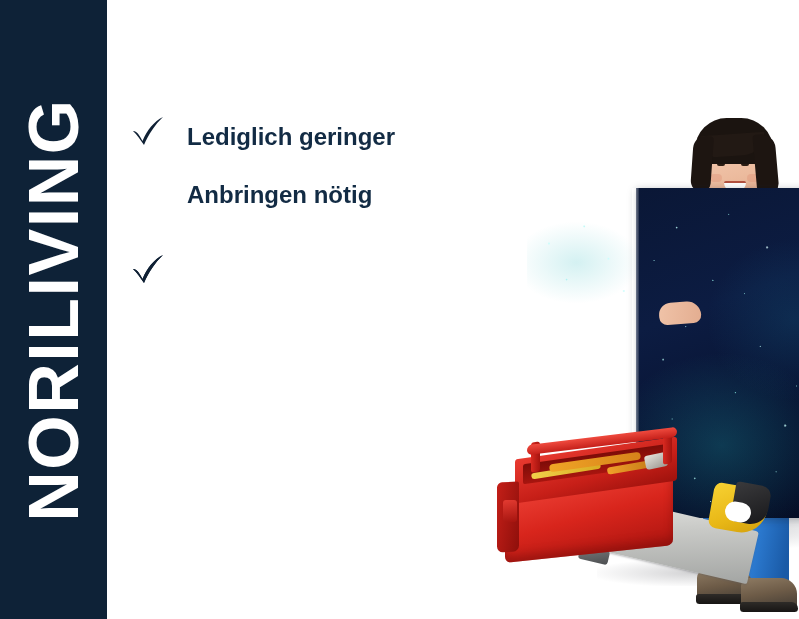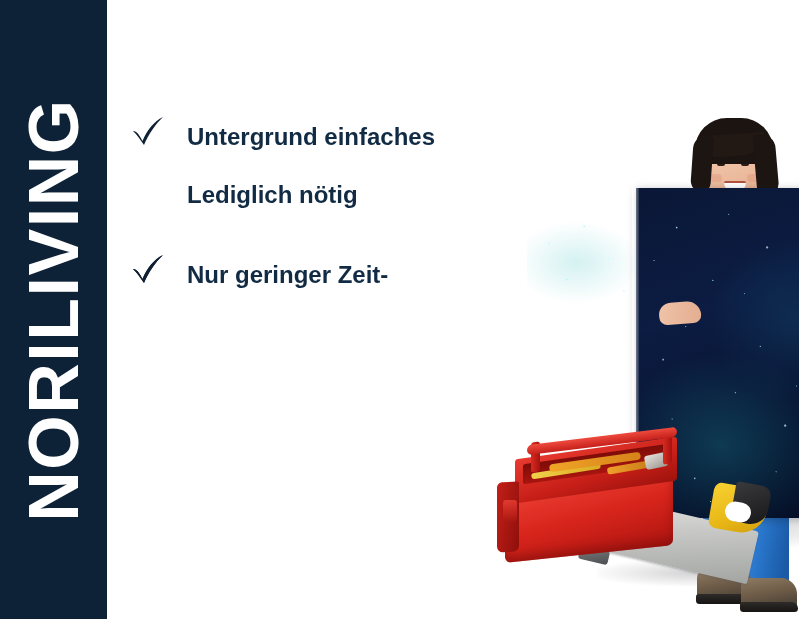--- a/index.html
+++ b/index.html
@@ -431,41 +431,40 @@
 
     <div class="bullets">
 
       <div class="bullet">
         <span class="check">
           <svg viewBox="0 0 34 30" width="34" height="30" aria-hidden="true">
             <path d="M2 15 C5 14.5 8 18 11.5 25 C16 14 23 5.5 32 1 C24 8.5 17.5 18.5 13 29 C9.5 24 6 18.5 2 15 Z" fill="#0f2034"></path>
           </svg>
         </span>
         <div class="bullet-lines">
-          <div class="bline">Untergrund einfaches</div>
-          <div class="bline">Lediglich nötig</div>
+          <div class="bline">Lediglich geringer</div>
+          <div class="bline">Anbringen nötig</div>
         </div>
       </div>
 
       <div class="bullet">
         <span class="check">
           <svg viewBox="0 0 34 30" width="34" height="30" aria-hidden="true">
             <path d="M2 15 C5 14.5 8 18 11.5 25 C16 14 23 5.5 32 1 C24 8.5 17.5 18.5 13 29 C9.5 24 6 18.5 2 15 Z" fill="#0f2034"></path>
           </svg>
         </span>
       </div>
 
       <div class="bullet">
         <span class="check">
           <svg viewBox="0 0 34 30" width="34" height="30" aria-hidden="true">
             <path d="M2 15 C5 14.5 8 18 11.5 25 C16 14 23 5.5 32 1 C24 8.5 17.5 18.5 13 29 C9.5 24 6 18.5 2 15 Z" fill="#0f2034"></path>
           </svg>
         </span>
         <div class="bullet-lines">
-          <div class="bline">Nur geringer Zeit-</div>
         </div>
       </div>
 
     </div>
 
     <div class="photo">
 
       <div class="floor-shadow"></div>
       <div class="panel-shadow"></div>
 

